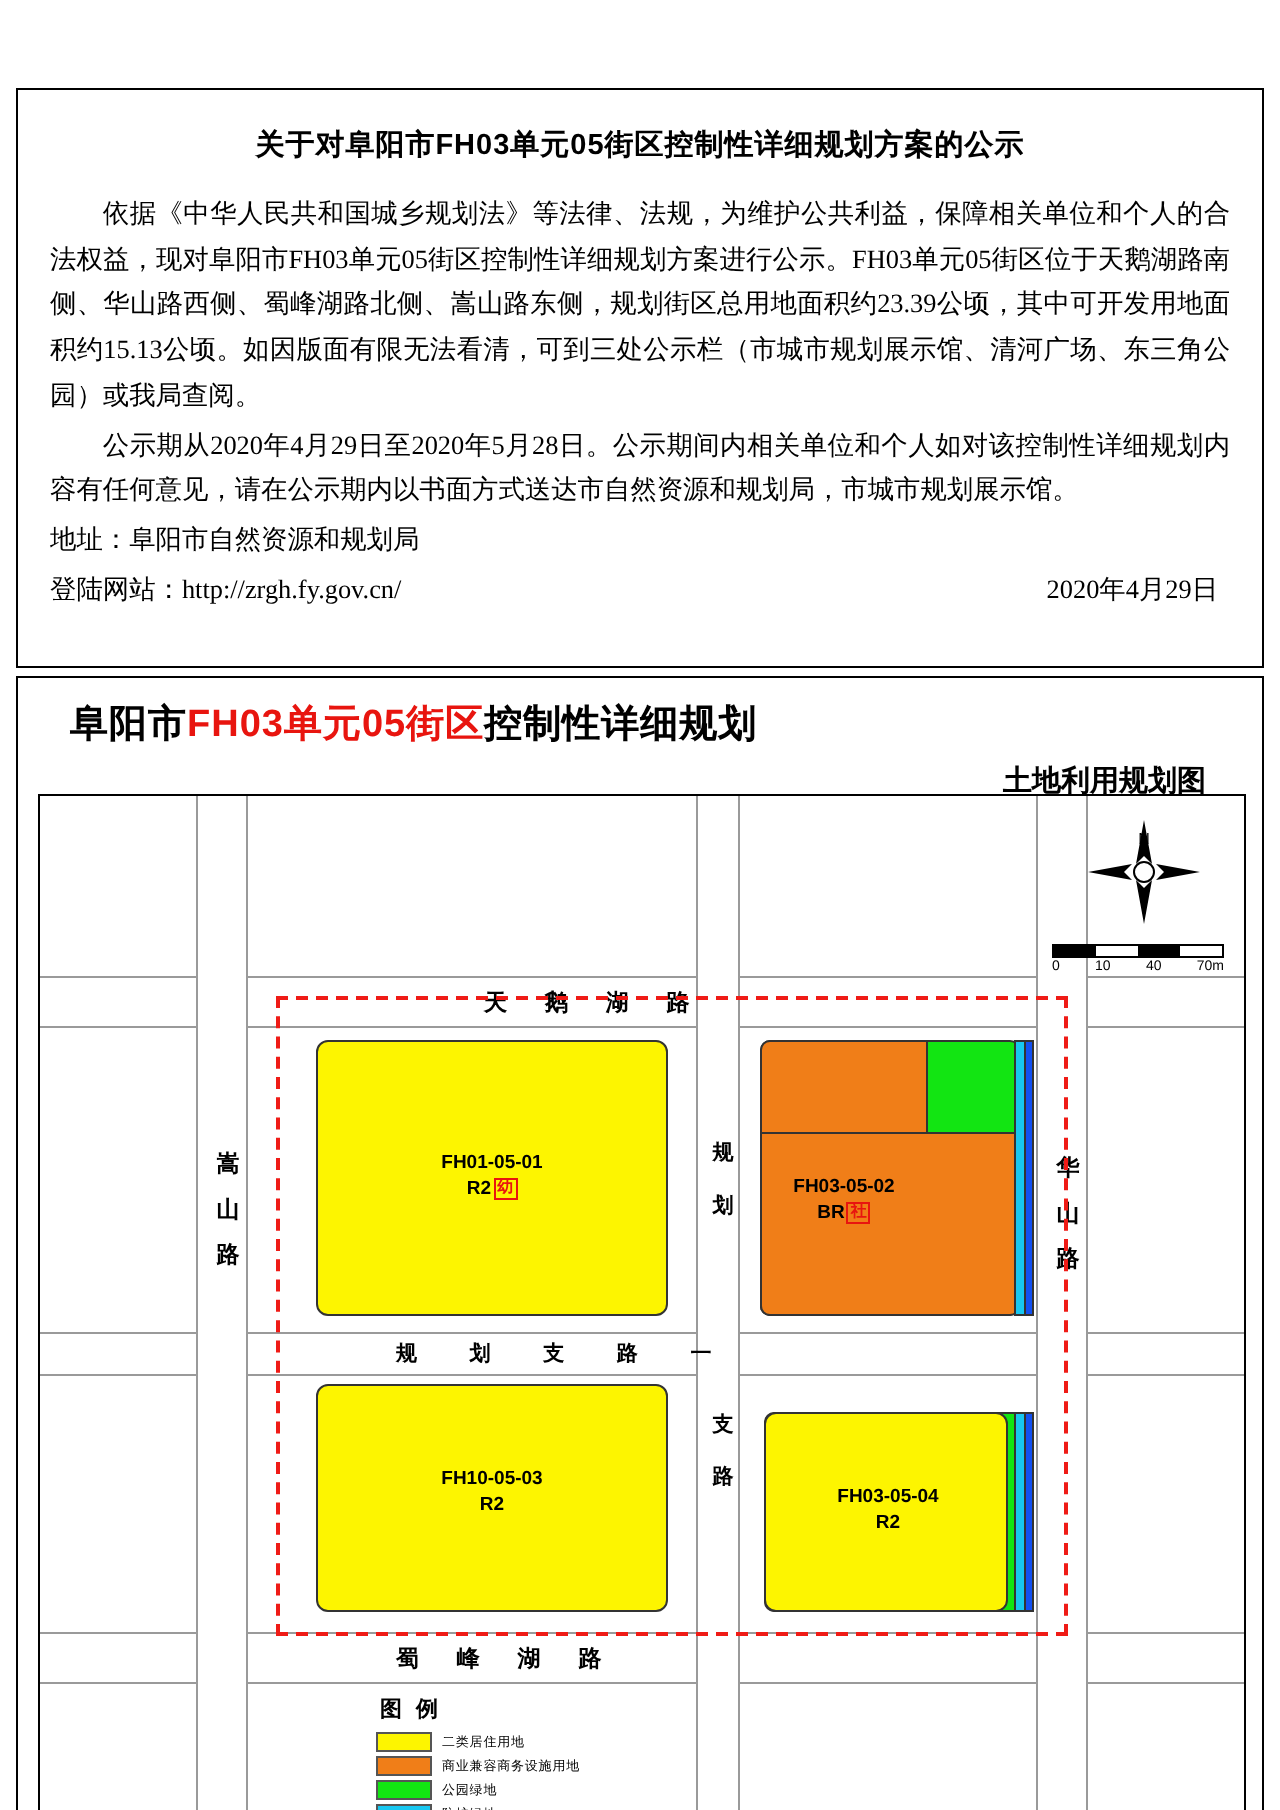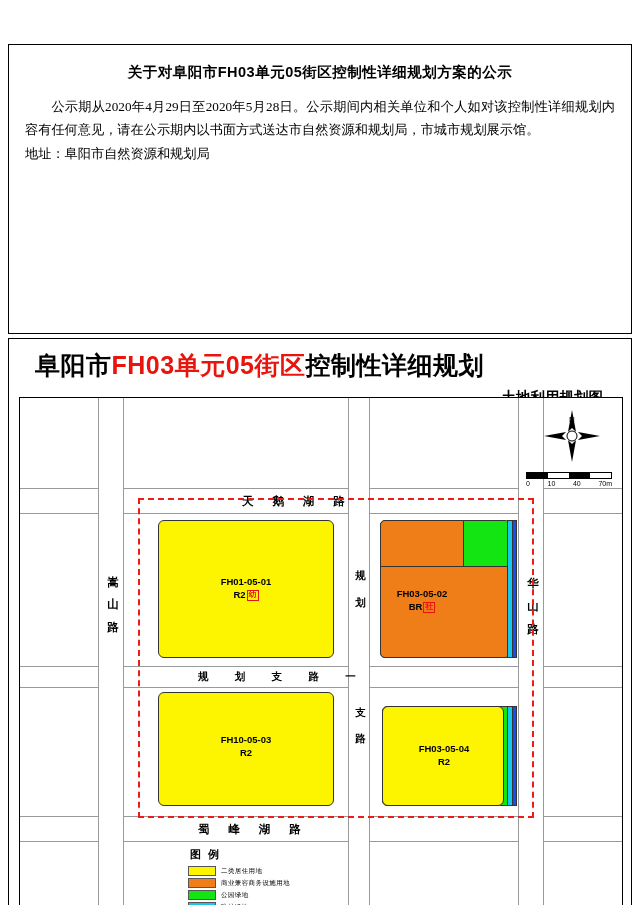--- a/index.html
+++ b/index.html
@@ -71,21 +71,21 @@
     box-sizing: border-box;
     width: 624px;
     height: 598px;
     margin-top: 4px;
     position: relative;
     overflow: hidden;
   }
   .map-title {
     font-family: "Liberation Sans", sans-serif;
     font-weight: bold;
-    font-size: 25px;
+    font-size: 19px;
     margin: 10px 0 0 26px;
     letter-spacing: 0.5px;
   }
   .map-title .red { color: #e8150f; }
   .map-subtitle {
     text-align: right;
     font-family: "Liberation Sans", sans-serif;
     font-weight: bold;
     font-size: 14.5px;
     margin: 6px 28px 0 0;
@@ -227,23 +227,28 @@
   }
 </style>
 </head>
 <body>
 
 <div id="page">
 
   <div class="notice">
     <div class="notice-title">关于对阜阳市FH03单元05街区控制性详细规划方案的公示</div>
     <div class="notice-body">
+      <p class="indent">依据《中华人民共和国城乡规划法》等法律、法规，为维护公共利益，保障相关单位和个人的合法权益，现对阜阳市FH03单元05街区控制性详细规划方案进行公示。FH03单元05街区位于天鹅湖路南侧、华山路西侧、蜀峰湖路北侧、嵩山路东侧，规划街区总用地面积约23.39公顷，其中可开发用地面积约15.13公顷。如因版面有限无法看清，可到三处公示栏（市城市规划展示馆、清河广场、东三角公园）或我局查阅。</p>
       <p class="indent">公示期从2020年4月29日至2020年5月28日。公示期间内相关单位和个人如对该控制性详细规划内容有任何意见，请在公示期内以书面方式送达市自然资源和规划局，市城市规划展示馆。</p>
       <p class="contact-line">
         <span>地址：</span><span>阜阳市自然资源和规划局</span>
+      </p>
+      <p class="contact-line url-row">
+        <span>登陆网站：</span><span>http://zrgh.fy.gov.cn/</span>
+        <span class="date-inline">2020年4月29日</span>
       </p>
     </div>
   </div>
 
   <div class="mappanel">
 
     <div class="map-title">
       <span>阜阳市</span><span class="red">FH03单元05街区</span><span>控制性详细规划</span>
     </div>
     <div class="map-subtitle">土地利用规划图</div>

